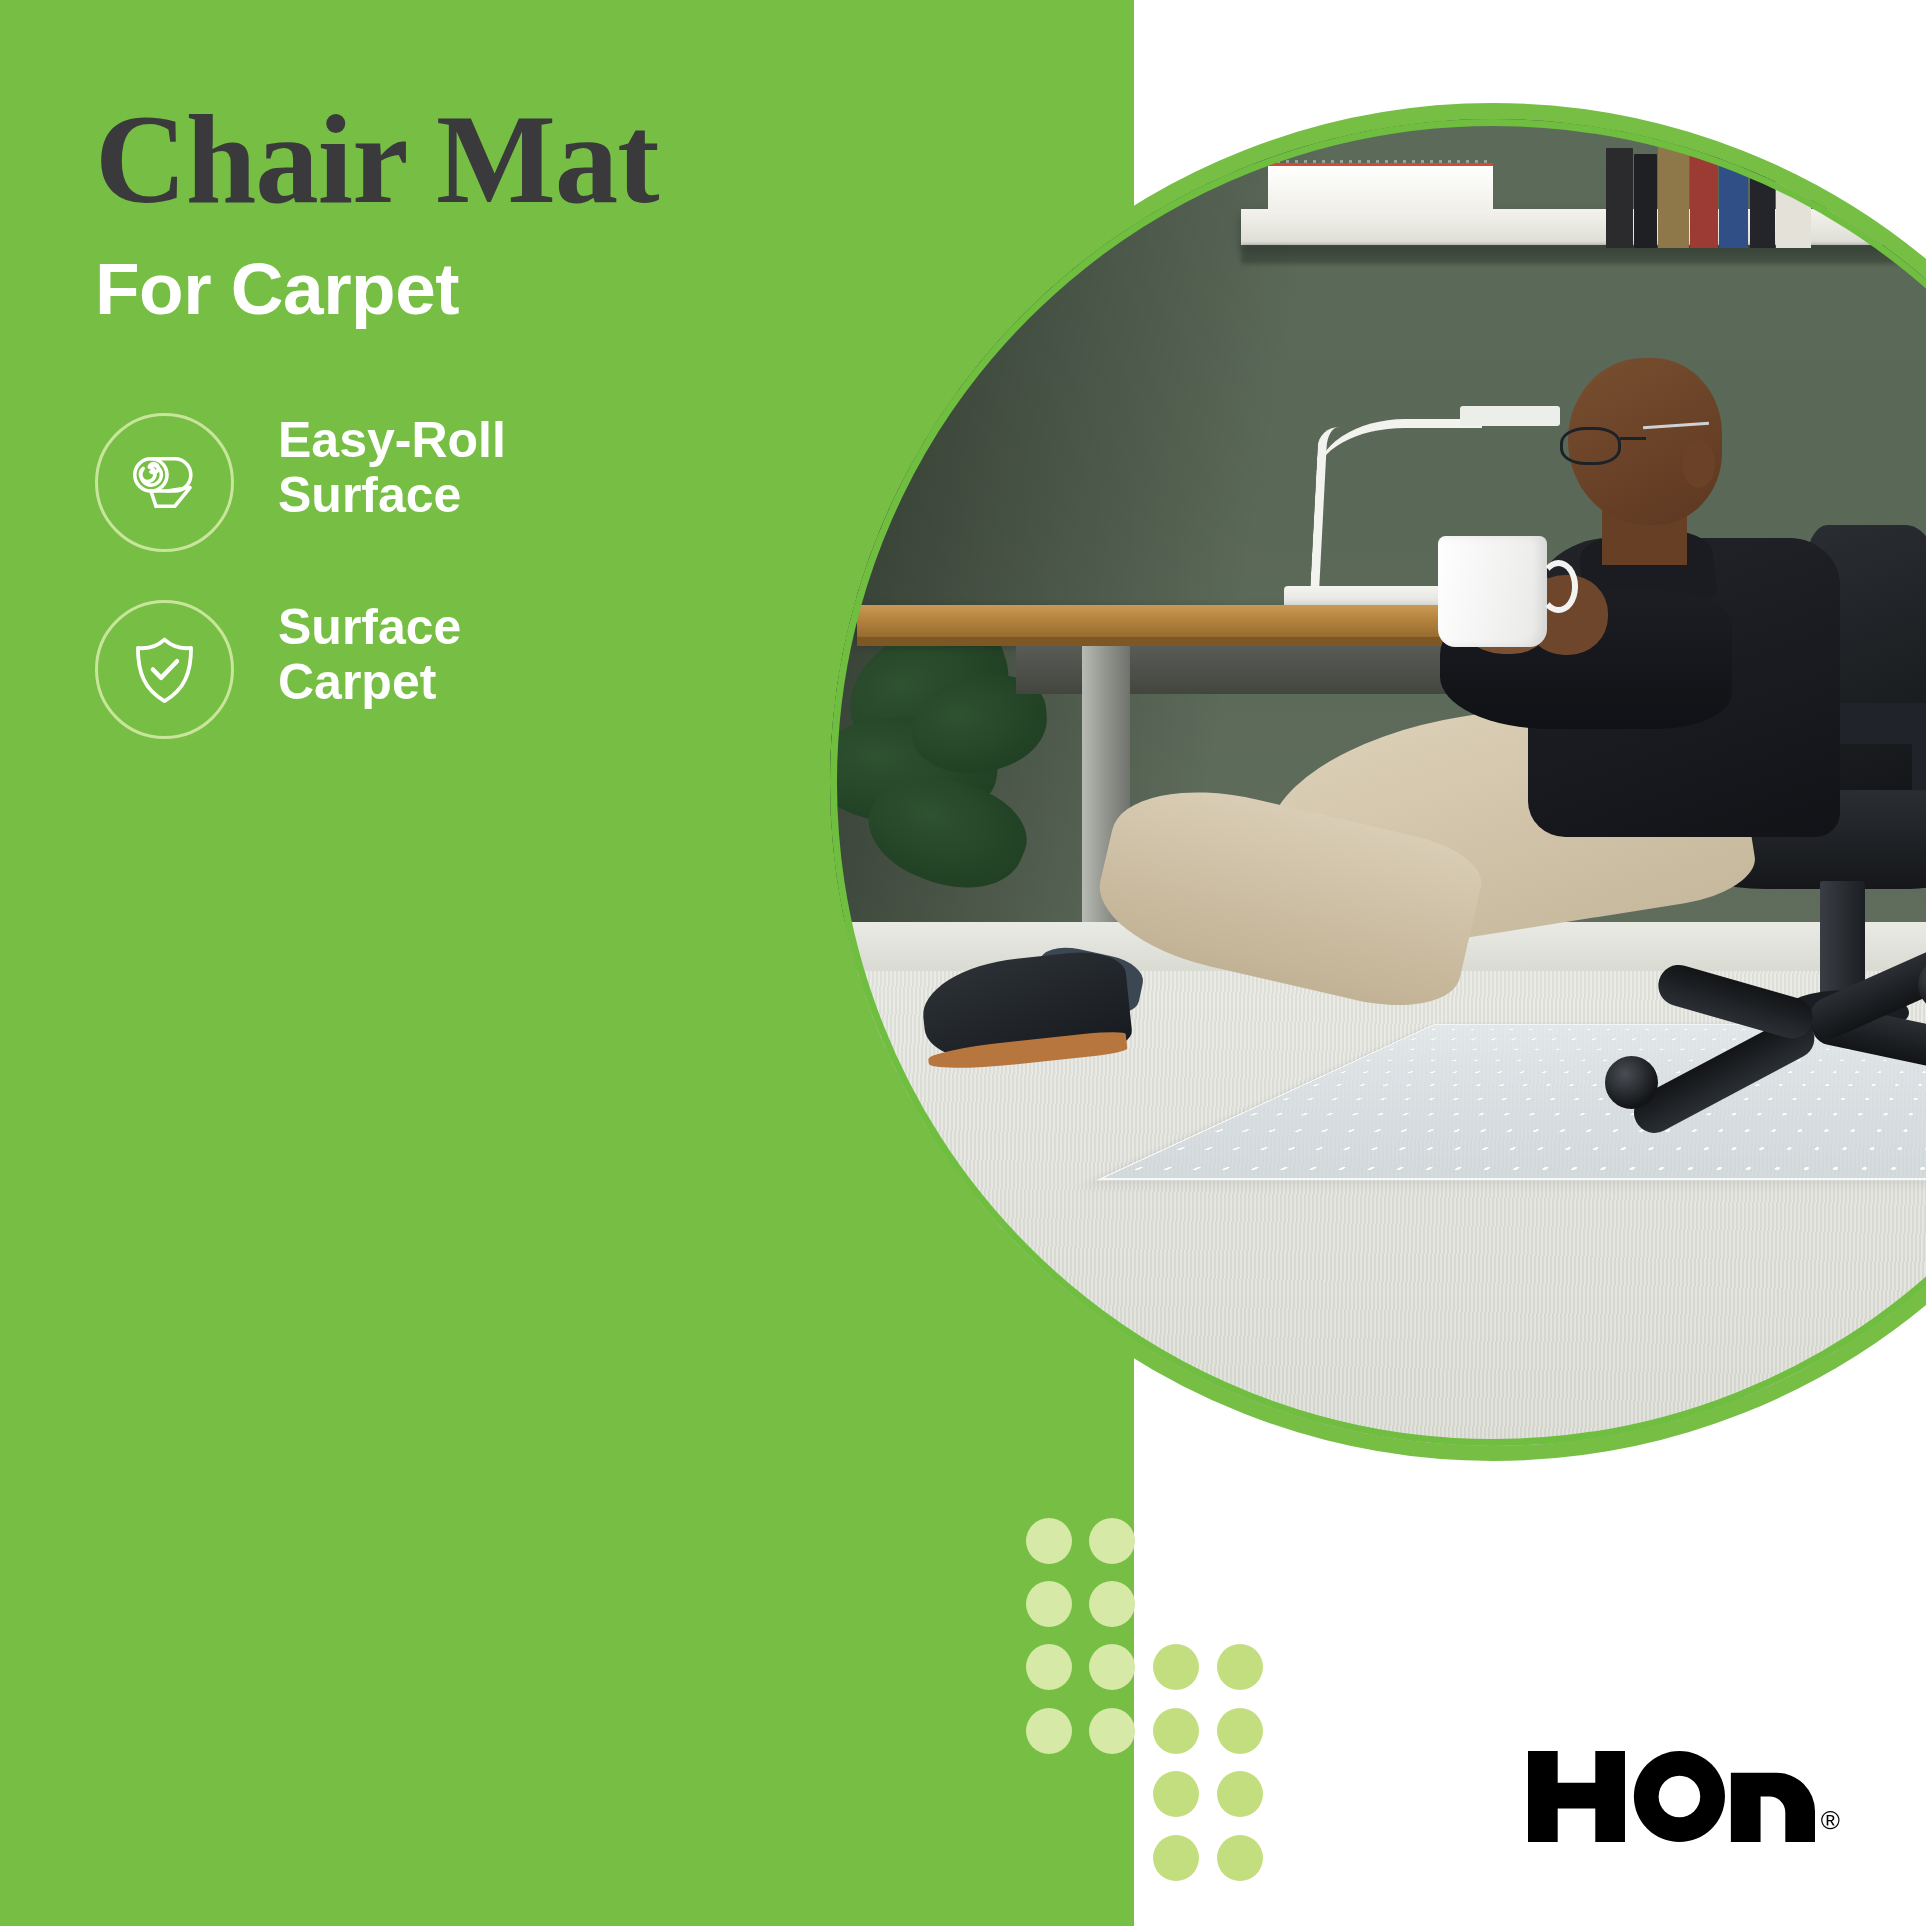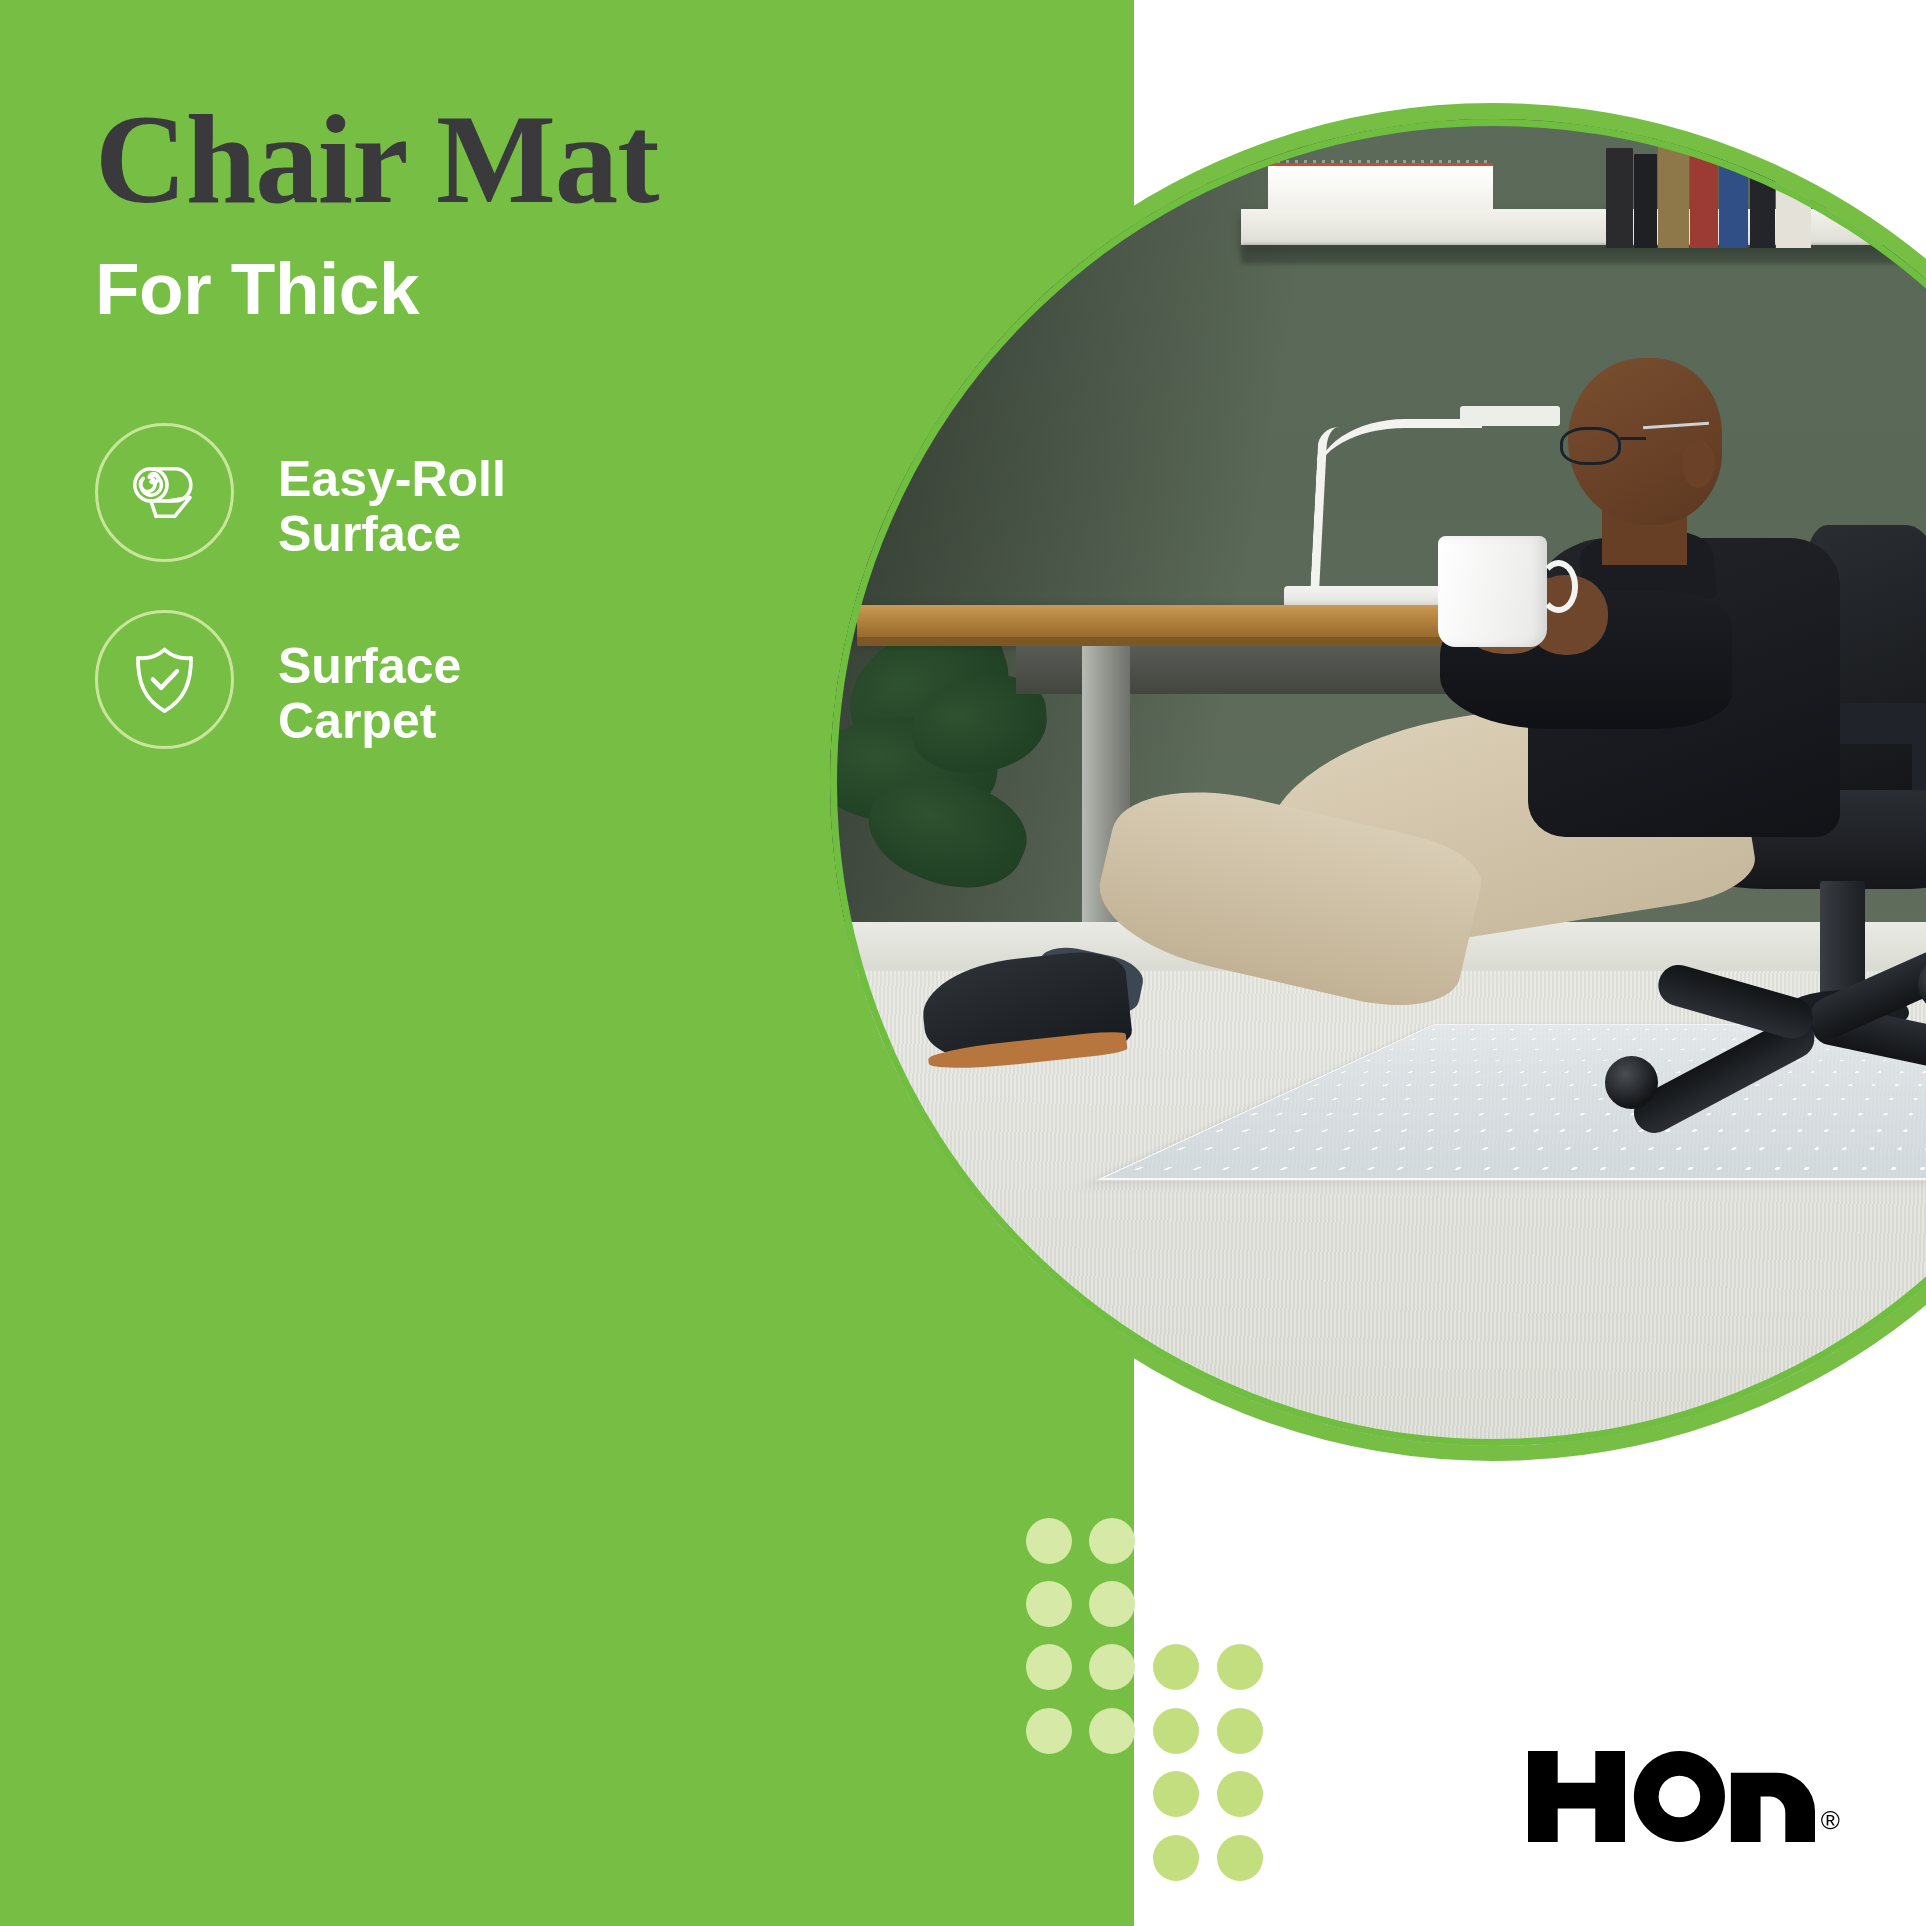--- a/index.html
+++ b/index.html
@@ -319,21 +319,21 @@
     font-size:50px;
     line-height:1.30;
     color:#ffffff;
     max-width:604px;
     font-weight:400;
   }
 
   
   #features{ margin-top:83px; }
   .feature{
-    display:flex; align-items:flex-end;
+    display:flex; align-items:flex-start;
     height:149px; margin-bottom:38px;
   }
   .feat-circle{
     width:139px; height:139px; min-width:139px;
     border:3px solid #c9e59b;
     border-radius:50%;
     display:flex; align-items:center; justify-content:center;
   }
   .feat-label{
     margin-left:44px;
@@ -442,21 +442,21 @@
 </div>
 
 <div id="photo-ring"></div>
 
 <div id="content">
 
   <div id="headline">
     <div>Chair Mat</div>
   </div>
 
-  <div id="subhead">For Thick</div>
+  <div id="subhead">For Carpet</div>
 
 
   <div id="features">
 
     <div class="feature">
       <div class="feat-circle">
         <svg width="85" height="85" viewBox="0 0 100 100">
           <g fill="none" stroke="#ffffff" stroke-width="4.2" stroke-linecap="round" stroke-linejoin="round">
             <path d="M34 22 L62 22 A19 19 0 0 1 62 60 L34 60"></path>
             <ellipse cx="34" cy="41" rx="19" ry="19"></ellipse>

